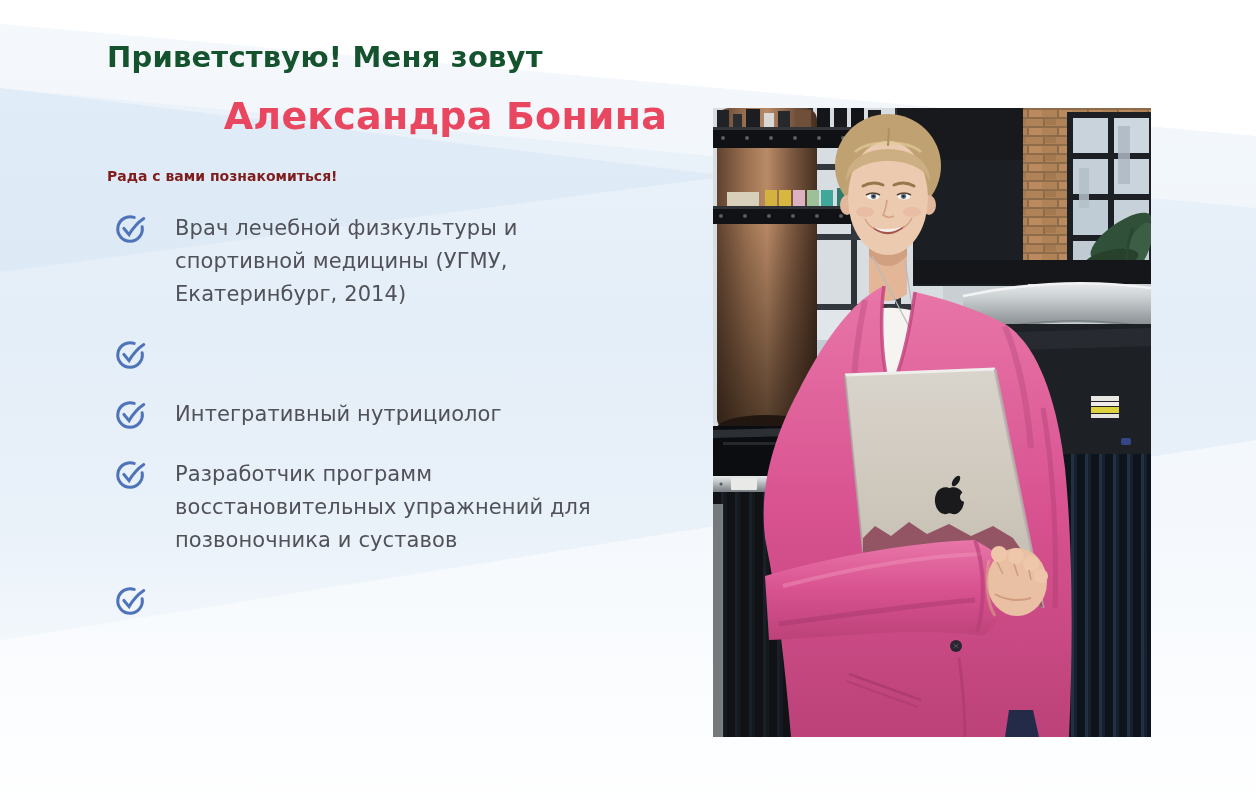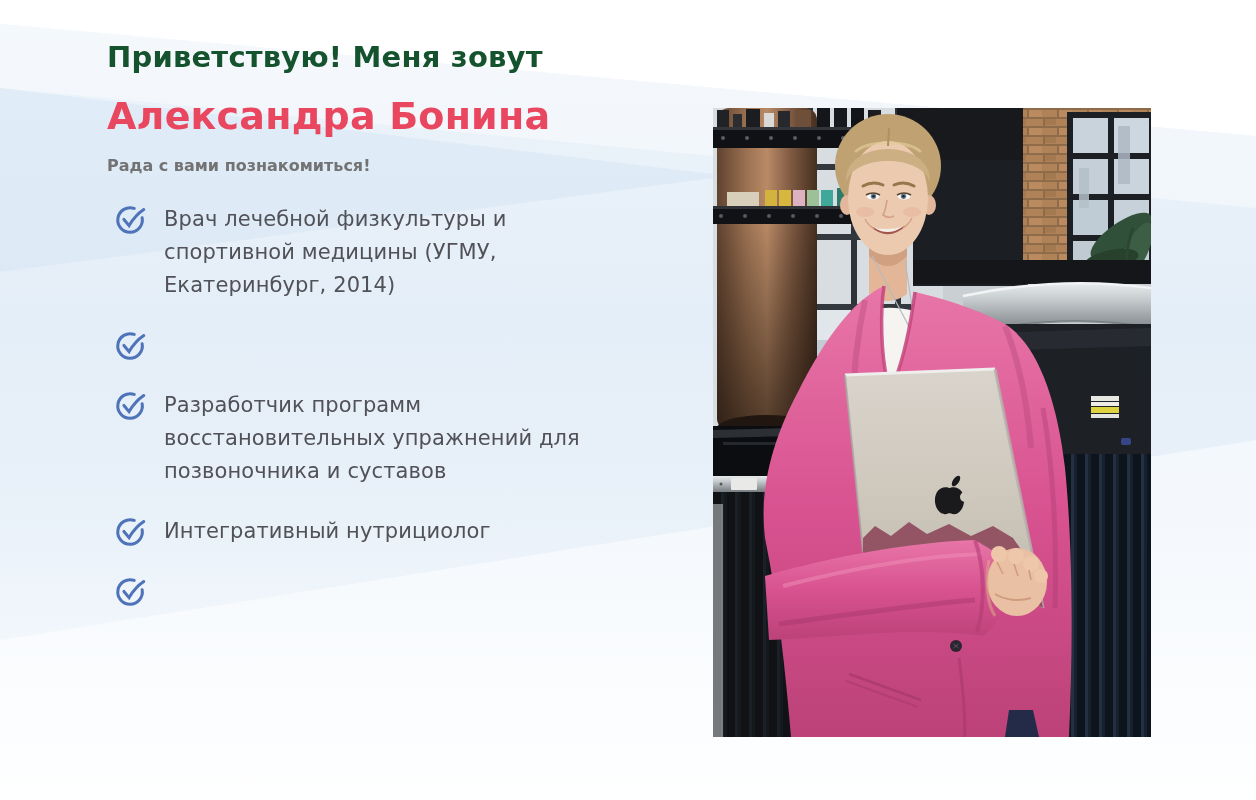--- a/index.html
+++ b/index.html
@@ -9,24 +9,24 @@
     background:linear-gradient(180deg,#eef4fa 0%,#e4eef8 40%,#e9f1f9 65%,#f7fafd 88%,#fdfeff 100%);
   }
   .bg-wedge{position:absolute;inset:0;pointer-events:none;}
   .bg-wedge.w1{background:#ffffff;clip-path:polygon(0 0,100% 0,100% 17%,0 3%);}
   .bg-wedge.w2{background:rgba(255,255,255,.42);clip-path:polygon(0 3%,100% 17%,100% 26%,0 11%);}
   .bg-wedge.w3{background:rgba(210,228,245,.45);clip-path:polygon(0 11%,58% 22%,0 34%);}
   .bg-wedge.w4{background:rgba(255,255,255,.5);clip-path:polygon(0 80%,100% 55%,100% 100%,0 100%);}
 
   .content{position:absolute;left:107px;top:43px;width:560px;}
   .greeting{font-size:29px;line-height:1.0;font-weight:bold;color:#14532d;letter-spacing:.2px;}
-  .name{font-size:38px;line-height:1.0;font-weight:bold;color:#e9475f;margin:25px 0 0 0;letter-spacing:.2px;}
-  .subtitle{font-size:16px;line-height:1.0;font-weight:bold;color:#737373;margin-top:23px;}
+  .name{font-size:38px;line-height:1.0;font-weight:bold;color:#e9475f;margin:25px 0 0 0;letter-spacing:.2px;text-align:right;}
+  .subtitle{font-size:14px;line-height:1.0;font-weight:bold;color:#7f1d1d;margin-top:34px;}
   ul.credentials{list-style:none;margin:29px 0 0 0;padding:0 0 0 7px;}
-  ul.credentials li{display:flex;align-items:flex-start;gap:16px;margin-bottom:27px;}
+  ul.credentials li{display:flex;align-items:flex-start;gap:27px;margin-bottom:27px;}
   .check{flex:0 0 34px;width:34px;height:34px;margin-top:-1px;}
   .check svg{width:34px;height:34px;display:block;}
   .li-text{font-size:21px;line-height:33px;color:#515158;max-width:450px;letter-spacing:.1px;}
 
   .photo{position:absolute;left:713px;top:108px;width:438px;height:629px;overflow:hidden;}
   .photo svg{display:block;}
 </style>
 </head>
 <body>
 
@@ -58,30 +58,30 @@
         </svg>
       </span>
     </li>
     <li>
       <span class="check">
         <svg viewBox="0 0 36 36" fill="none" stroke="#4e73b9" stroke-width="3.2" stroke-linecap="round">
           <path d="M29.8 16.7 A 13 13 0 1 1 21.4 6.8"></path>
           <path d="M10.5 18.5 L16 25 C19.5 19 25.5 12 31.5 8"></path>
         </svg>
       </span>
+      <span class="li-text">Интегративный нутрициолог</span>
+    </li>
+    <li>
+      <span class="check">
+        <svg viewBox="0 0 36 36" fill="none" stroke="#4e73b9" stroke-width="3.2" stroke-linecap="round">
+          <path d="M29.8 16.7 A 13 13 0 1 1 21.4 6.8"></path>
+          <path d="M10.5 18.5 L16 25 C19.5 19 25.5 12 31.5 8"></path>
+        </svg>
+      </span>
       <span class="li-text">Разработчик программ восстановительных упражнений для позвоночника и суставов</span>
-    </li>
-    <li>
-      <span class="check">
-        <svg viewBox="0 0 36 36" fill="none" stroke="#4e73b9" stroke-width="3.2" stroke-linecap="round">
-          <path d="M29.8 16.7 A 13 13 0 1 1 21.4 6.8"></path>
-          <path d="M10.5 18.5 L16 25 C19.5 19 25.5 12 31.5 8"></path>
-        </svg>
-      </span>
-      <span class="li-text">Интегративный нутрициолог</span>
     </li>
     <li>
       <span class="check">
         <svg viewBox="0 0 36 36" fill="none" stroke="#4e73b9" stroke-width="3.2" stroke-linecap="round">
           <path d="M29.8 16.7 A 13 13 0 1 1 21.4 6.8"></path>
           <path d="M10.5 18.5 L16 25 C19.5 19 25.5 12 31.5 8"></path>
         </svg>
       </span>
     </li>
   </ul>

